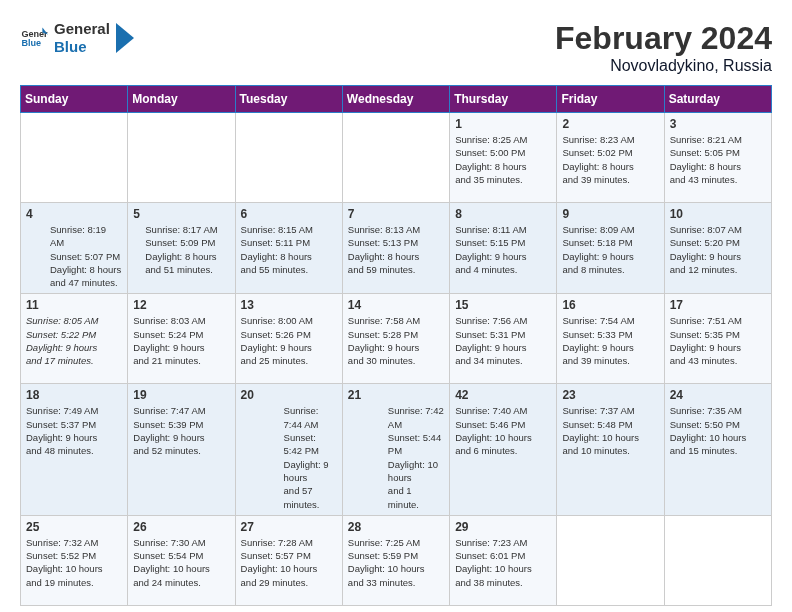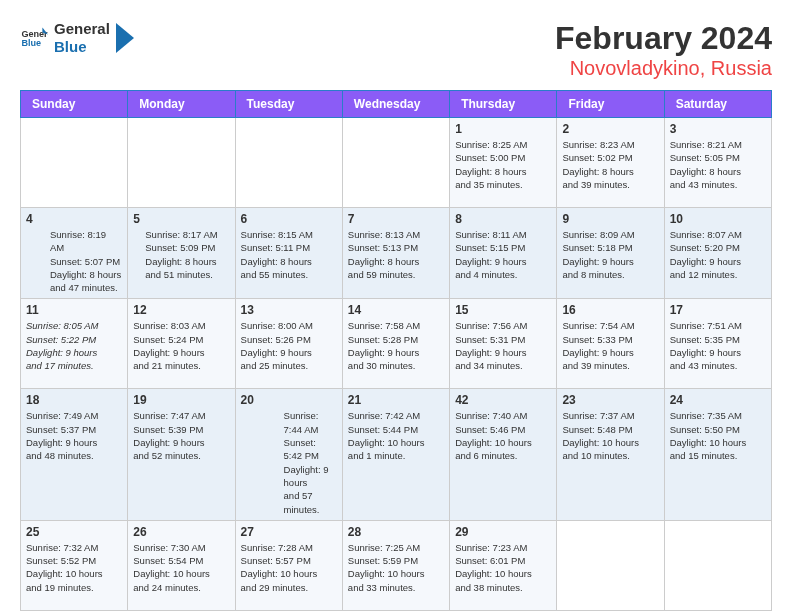--- a/index.html
+++ b/index.html
@@ -27,34 +27,34 @@
     }
     .title-section {
       text-align: right;
     }
     .month-year {
       font-size: 32px;
       font-weight: bold;
       color: #333;
     }
     .location {
-      font-size: 20px;
-      color: #ef4444;
+      font-size: 16px;
+      color: #0f172a;
     }
     table {
       width: 100%;
       border-collapse: collapse;
       table-layout: fixed;
     }
     thead tr th {
-      background-color: #8b5cf6;
+      background-color: #701a75;
       color: #fff;
       font-size: 12px;
       font-weight: bold;
-      padding: 6px 11px;
+      padding: 6px 4px;
       text-align: left;
       border: 1px solid #2a7dc9;
     }
     tbody tr td {
       vertical-align: top;
       border: 1px solid #ccc;
       padding: 4px 5px;
       font-size: 10px;
       color: #333;
       height: 90px;
@@ -265,21 +265,21 @@
         </td>
         <td>
           <span class="day-num">20</span>
           <div class="day-info" style="white-space: pre-line; margin-left: 43px;">Sunrise: 7:44 AM
 Sunset: 5:42 PM
 Daylight: 9 hours
 and 57 minutes.</div>
         </td>
         <td>
           <span class="day-num">21</span>
-          <div class="day-info" style="white-space: pre-line;">Sunrise: 7:42 AM
+          <div class="day-info" style="white-space: pre-line; margin-left: 40px;">Sunrise: 7:42 AM
 Sunset: 5:44 PM
 Daylight: 10 hours
 and 1 minute.</div>
         </td>
         <td>
           <span class="day-num">42</span>
           <div class="day-info" style="white-space: pre-line;">Sunrise: 7:40 AM
 Sunset: 5:46 PM
 Daylight: 10 hours
 and 6 minutes.</div>

